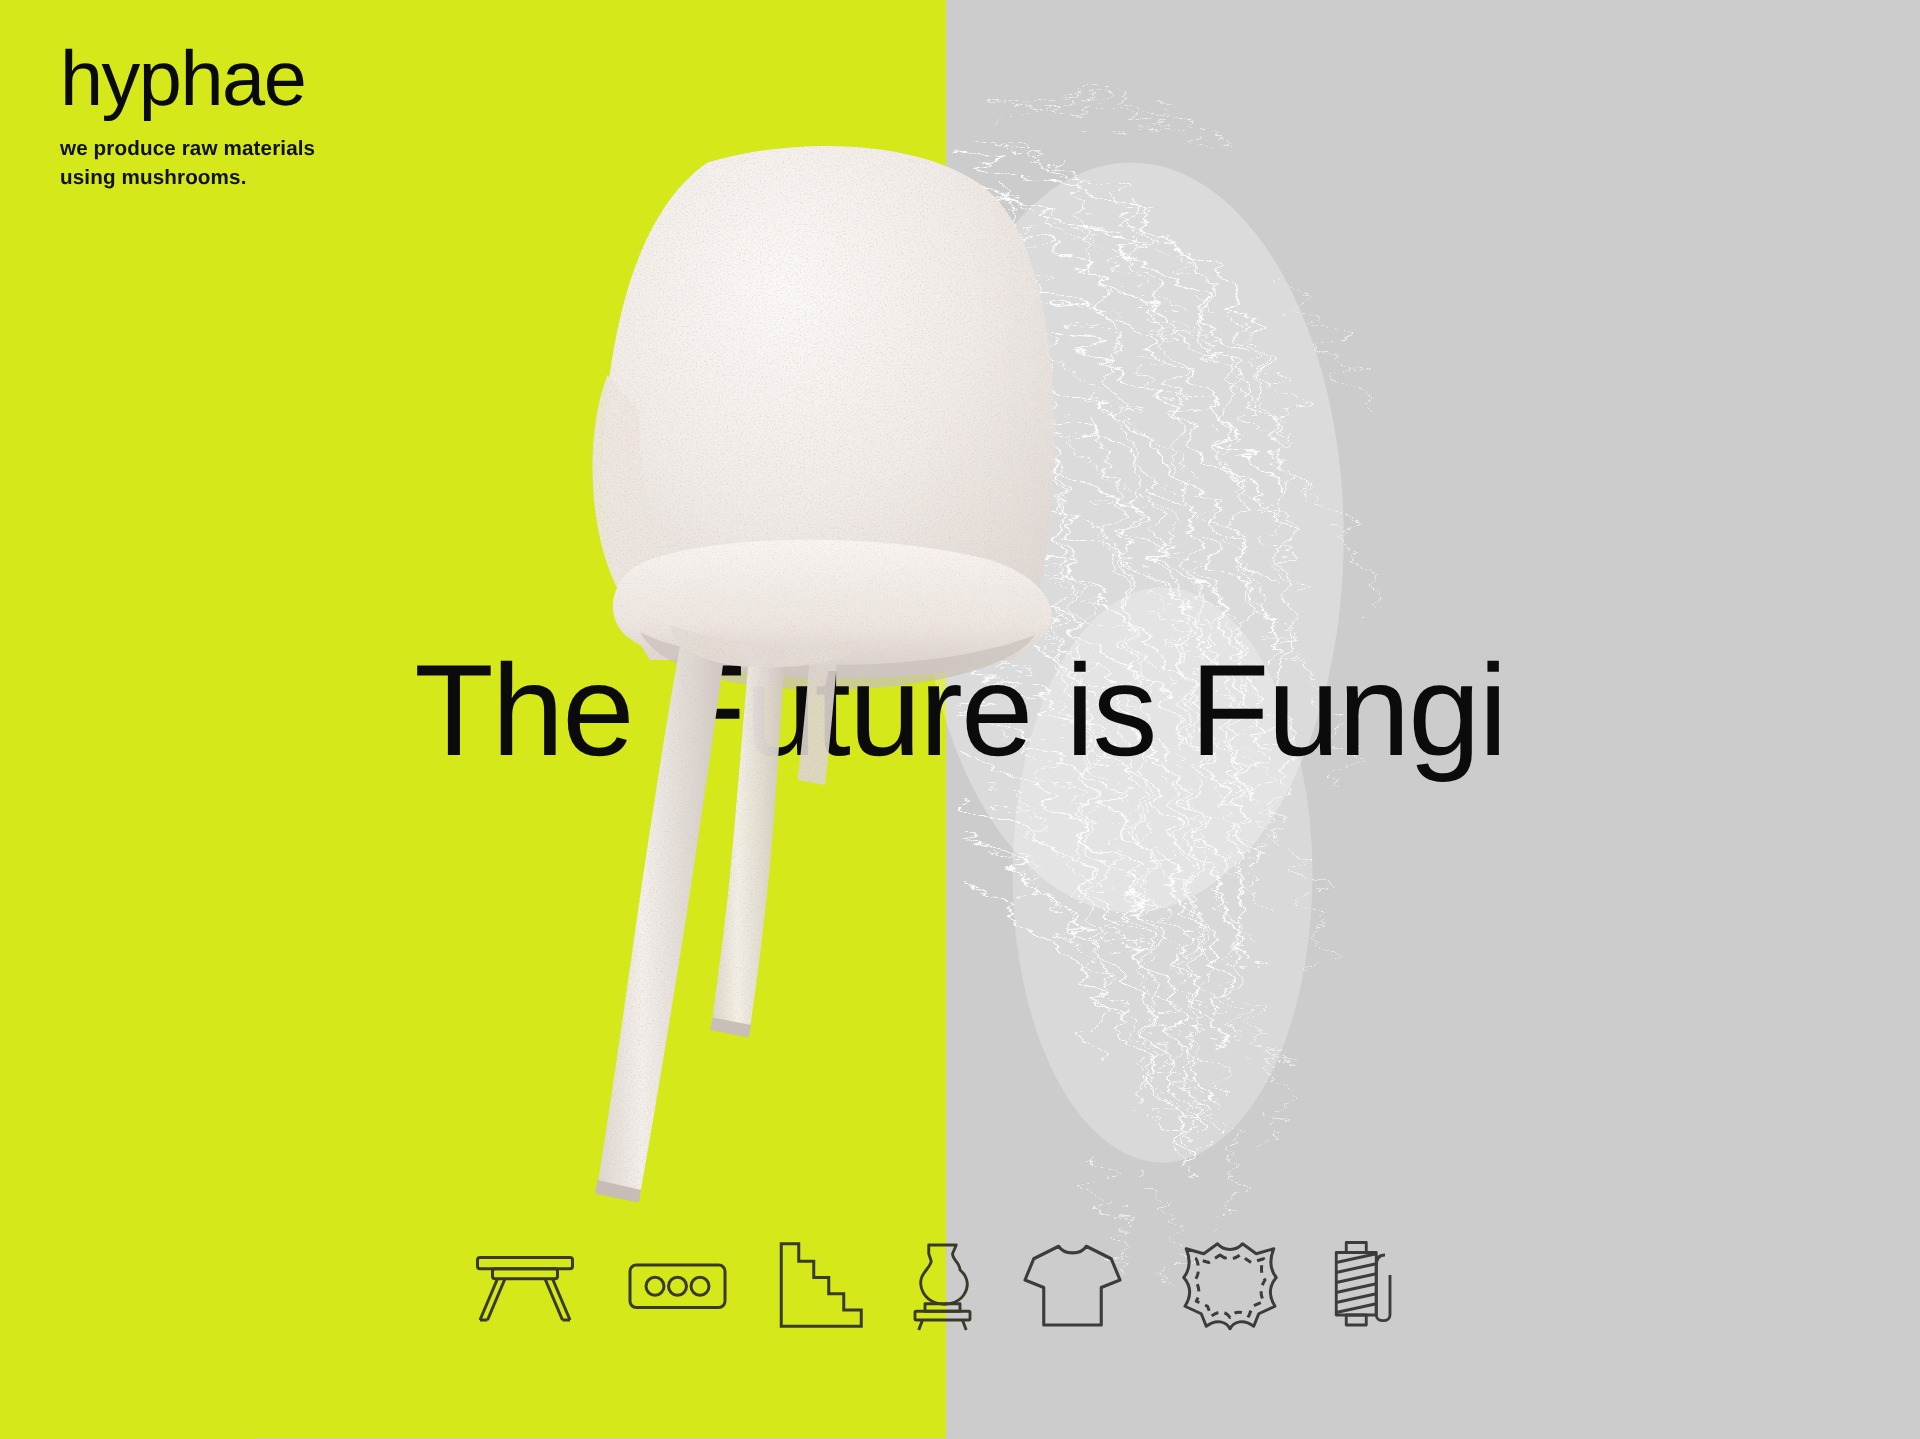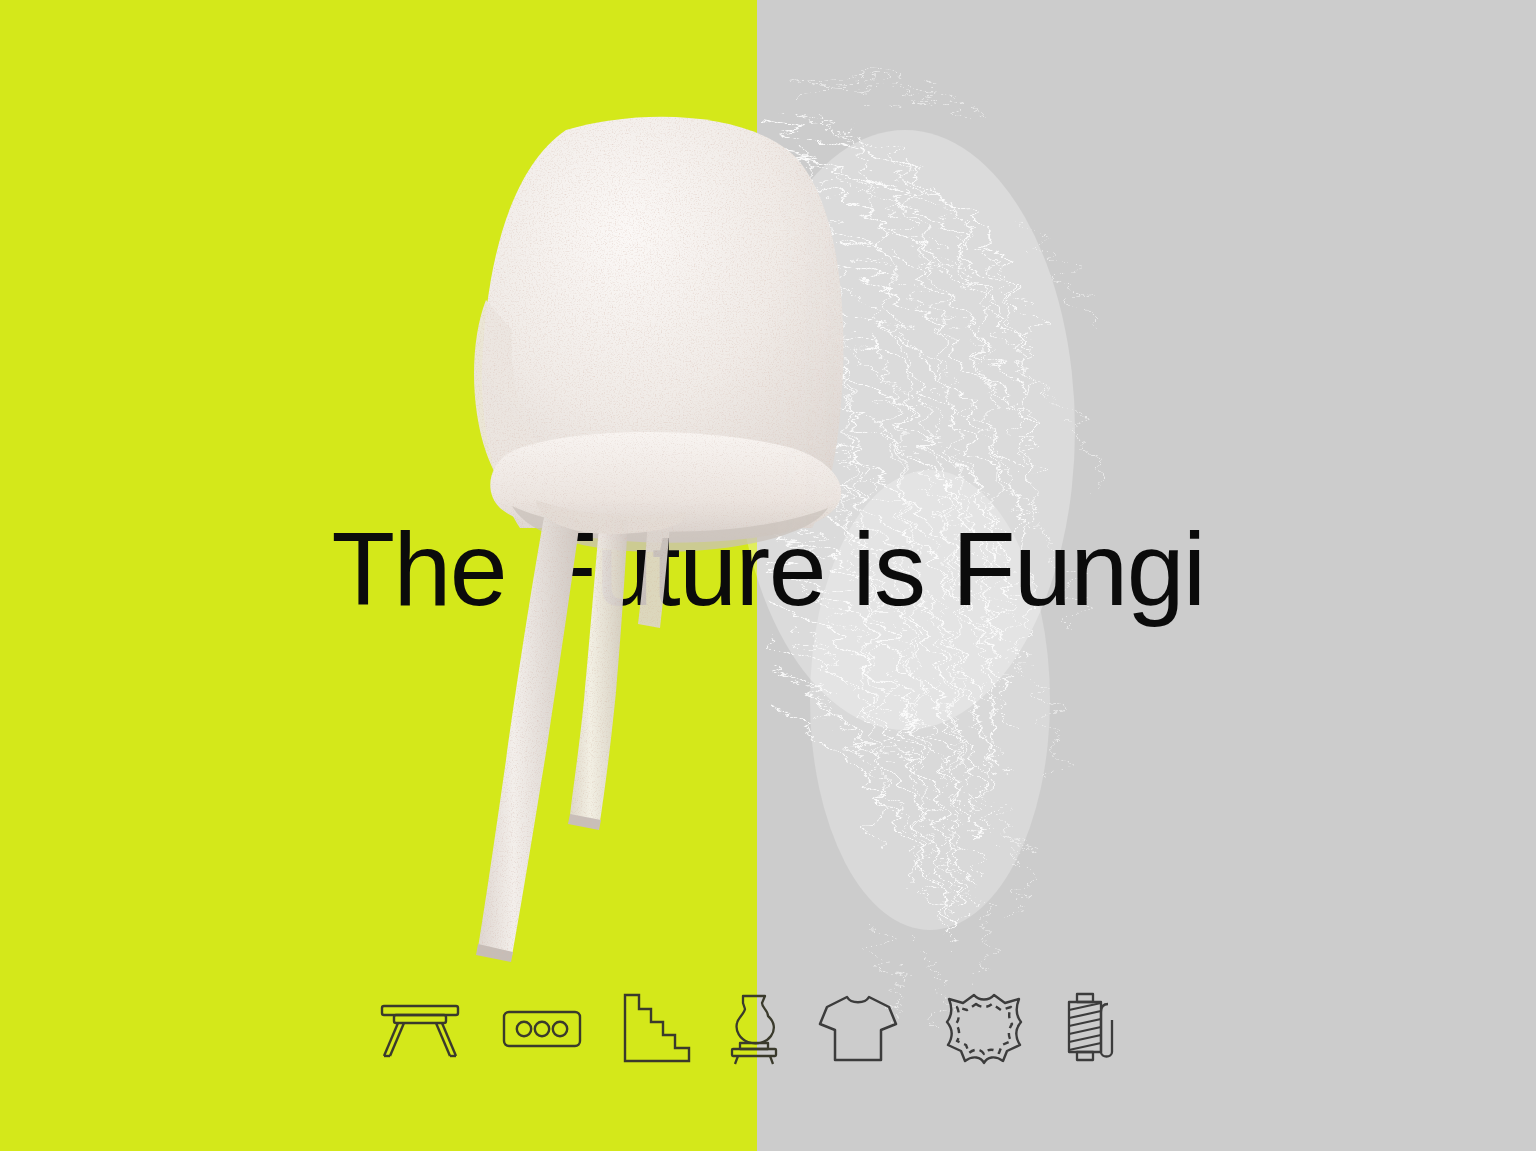--- a/index.html
+++ b/index.html
@@ -262,20 +262,27 @@
         <path d="M648 520 C 646 552, 642 592, 638 624
                  L 660 628 C 664 594, 668 552, 670 522 Z" fill="#ddd5cf" opacity="0.9"></path>
 
         <path d="M536 500 C 580 516, 640 520, 686 512
                  C 690 524, 660 534, 610 534
                  C 566 534, 536 518, 536 500 Z" fill="#e3dbd5" opacity="0.9"></path>
       </g>
     </svg>
   </div>
 
+  <div class="brand">
+    <div class="brand-logo">hyphae</div>
+    <div class="brand-tagline">
+      <span>we produce raw materials</span>
+      <span>using mushrooms.</span>
+    </div>
+  </div>
 
   <div class="icon-row">
 
     <div class="icon-cell" style="left:372px;width:96px;">
       <svg width="88" height="72" viewBox="0 0 88 72">
         <g fill="none" stroke="#3a3a2c" stroke-width="2.4" stroke-linejoin="round">
           <rect x="6" y="14" width="76" height="9" rx="2"></rect>
           <rect x="18" y="23" width="52" height="8" rx="2"></rect>
           <path d="M22 31 L8 64"></path>
             <path d="M28 31 L14 64"></path>

